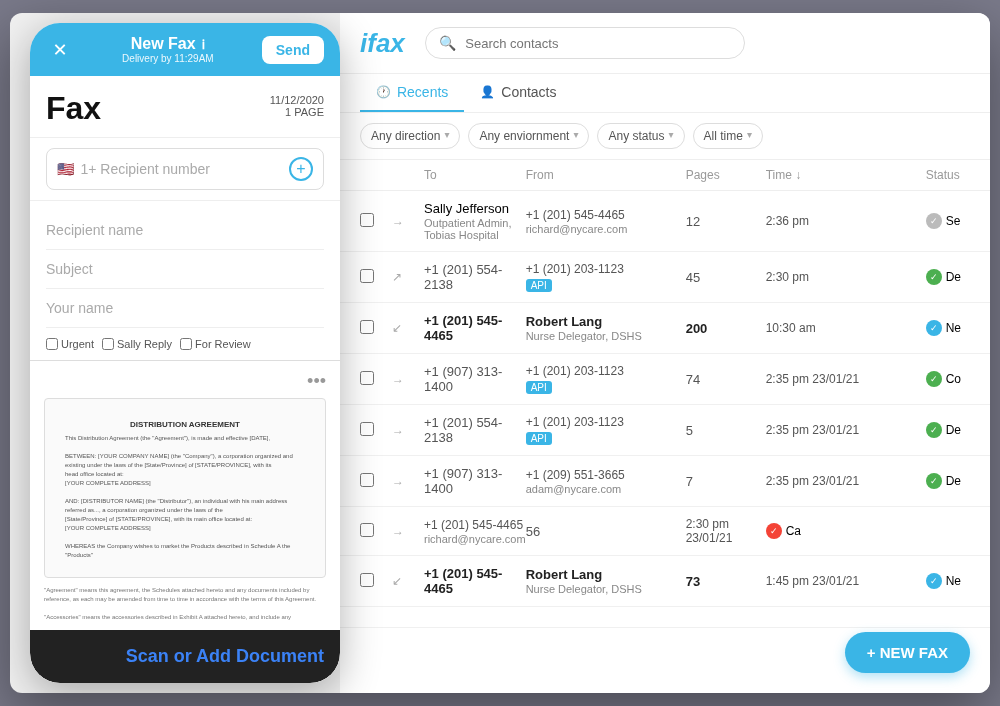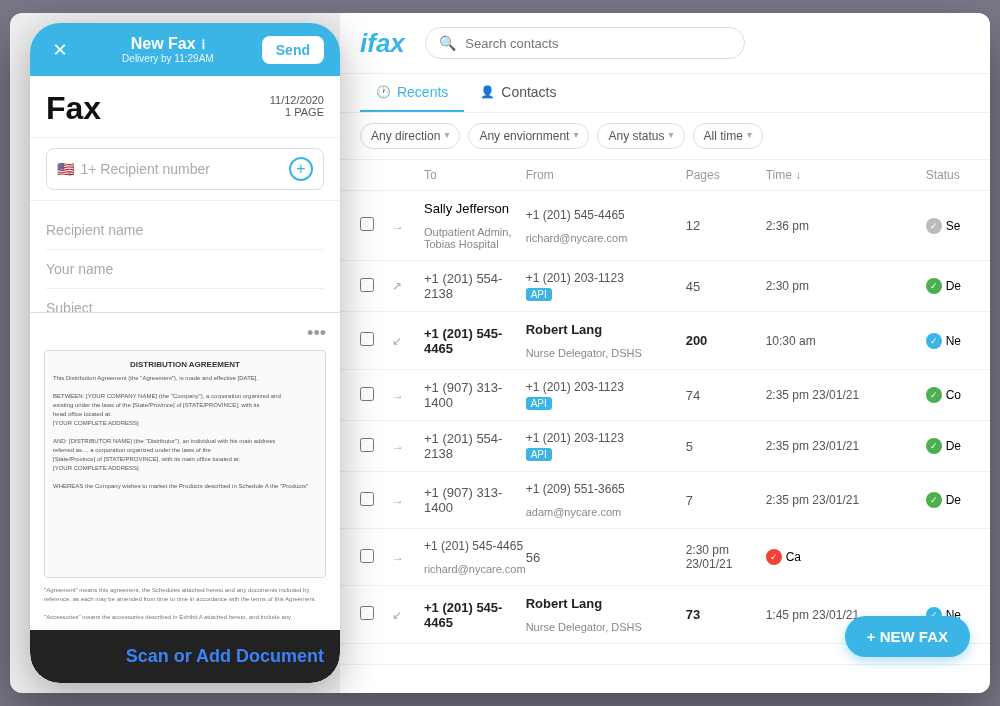--- a/index.html
+++ b/index.html
@@ -208,25 +208,25 @@
     .three-dots {
       color: #999;
       font-size: 18px;
       cursor: pointer;
     }
 
     .doc-content {
       background: #fafafa;
       border: 1px solid #ddd;
       border-radius: 4px;
-      padding: 8px;
+      padding: 20px;
       font-size: 7px;
       color: #333;
       line-height: 1.4;
-      height: 228px;
+      height: 180px;
       overflow: hidden;
     }
 
     .doc-title {
       text-align: center;
       font-weight: 700;
       font-size: 8px;
       margin-bottom: 4px;
     }
 
@@ -387,21 +387,21 @@
 
     .contact-name {
       font-weight: 600;
       color: #222;
       font-size: 13px;
     }
 
     .contact-sub {
       font-size: 11px;
       color: #888;
-      margin-top: 10px;
+      margin-top: 1px;
     }
 
     .from-number {
       font-size: 12px;
       color: #555;
     }
 
     .api-badge {
       background: #3ab5e6;
       color: white;
@@ -447,21 +447,21 @@
     }
 
     .status-dot.green { background: #4caf50; }
     .status-dot.blue { background: #3ab5e6; }
     .status-dot.gray { background: #bbb; }
     .status-dot.red { background: #f44336; }
 
     
     .new-fax-btn {
       position: absolute;
-      bottom: 36px;
+      bottom: 20px;
       right: 20px;
       background: #3ab5e6;
       color: white;
       border: none;
       border-radius: 24px;
       padding: 12px 22px;
       font-size: 15px;
       font-weight: 600;
       cursor: pointer;
       display: flex;
@@ -506,24 +506,24 @@
           <span class="recipient-input-placeholder">1+ Recipient number</span>
           <div class="add-btn">+</div>
         </div>
       </div>
 
       <div class="form-fields">
         <div class="form-field">
           <span class="form-field-label">Recipient name</span>
         </div>
         <div class="form-field">
+          <span class="form-field-label">Subject</span>
+        </div>
+        <div class="form-field">
           <span class="form-field-label">Your name</span>
-        </div>
-        <div class="form-field">
-          <span class="form-field-label">Subject</span>
         </div>
 
         <div class="checkboxes-row">
           <div class="checkbox-item">
             <input type="checkbox" style="">
             <span>Urgent</span>
           </div>
           <div class="checkbox-item">
             <input type="checkbox" style="">
             <span>Sally Reply</span>

